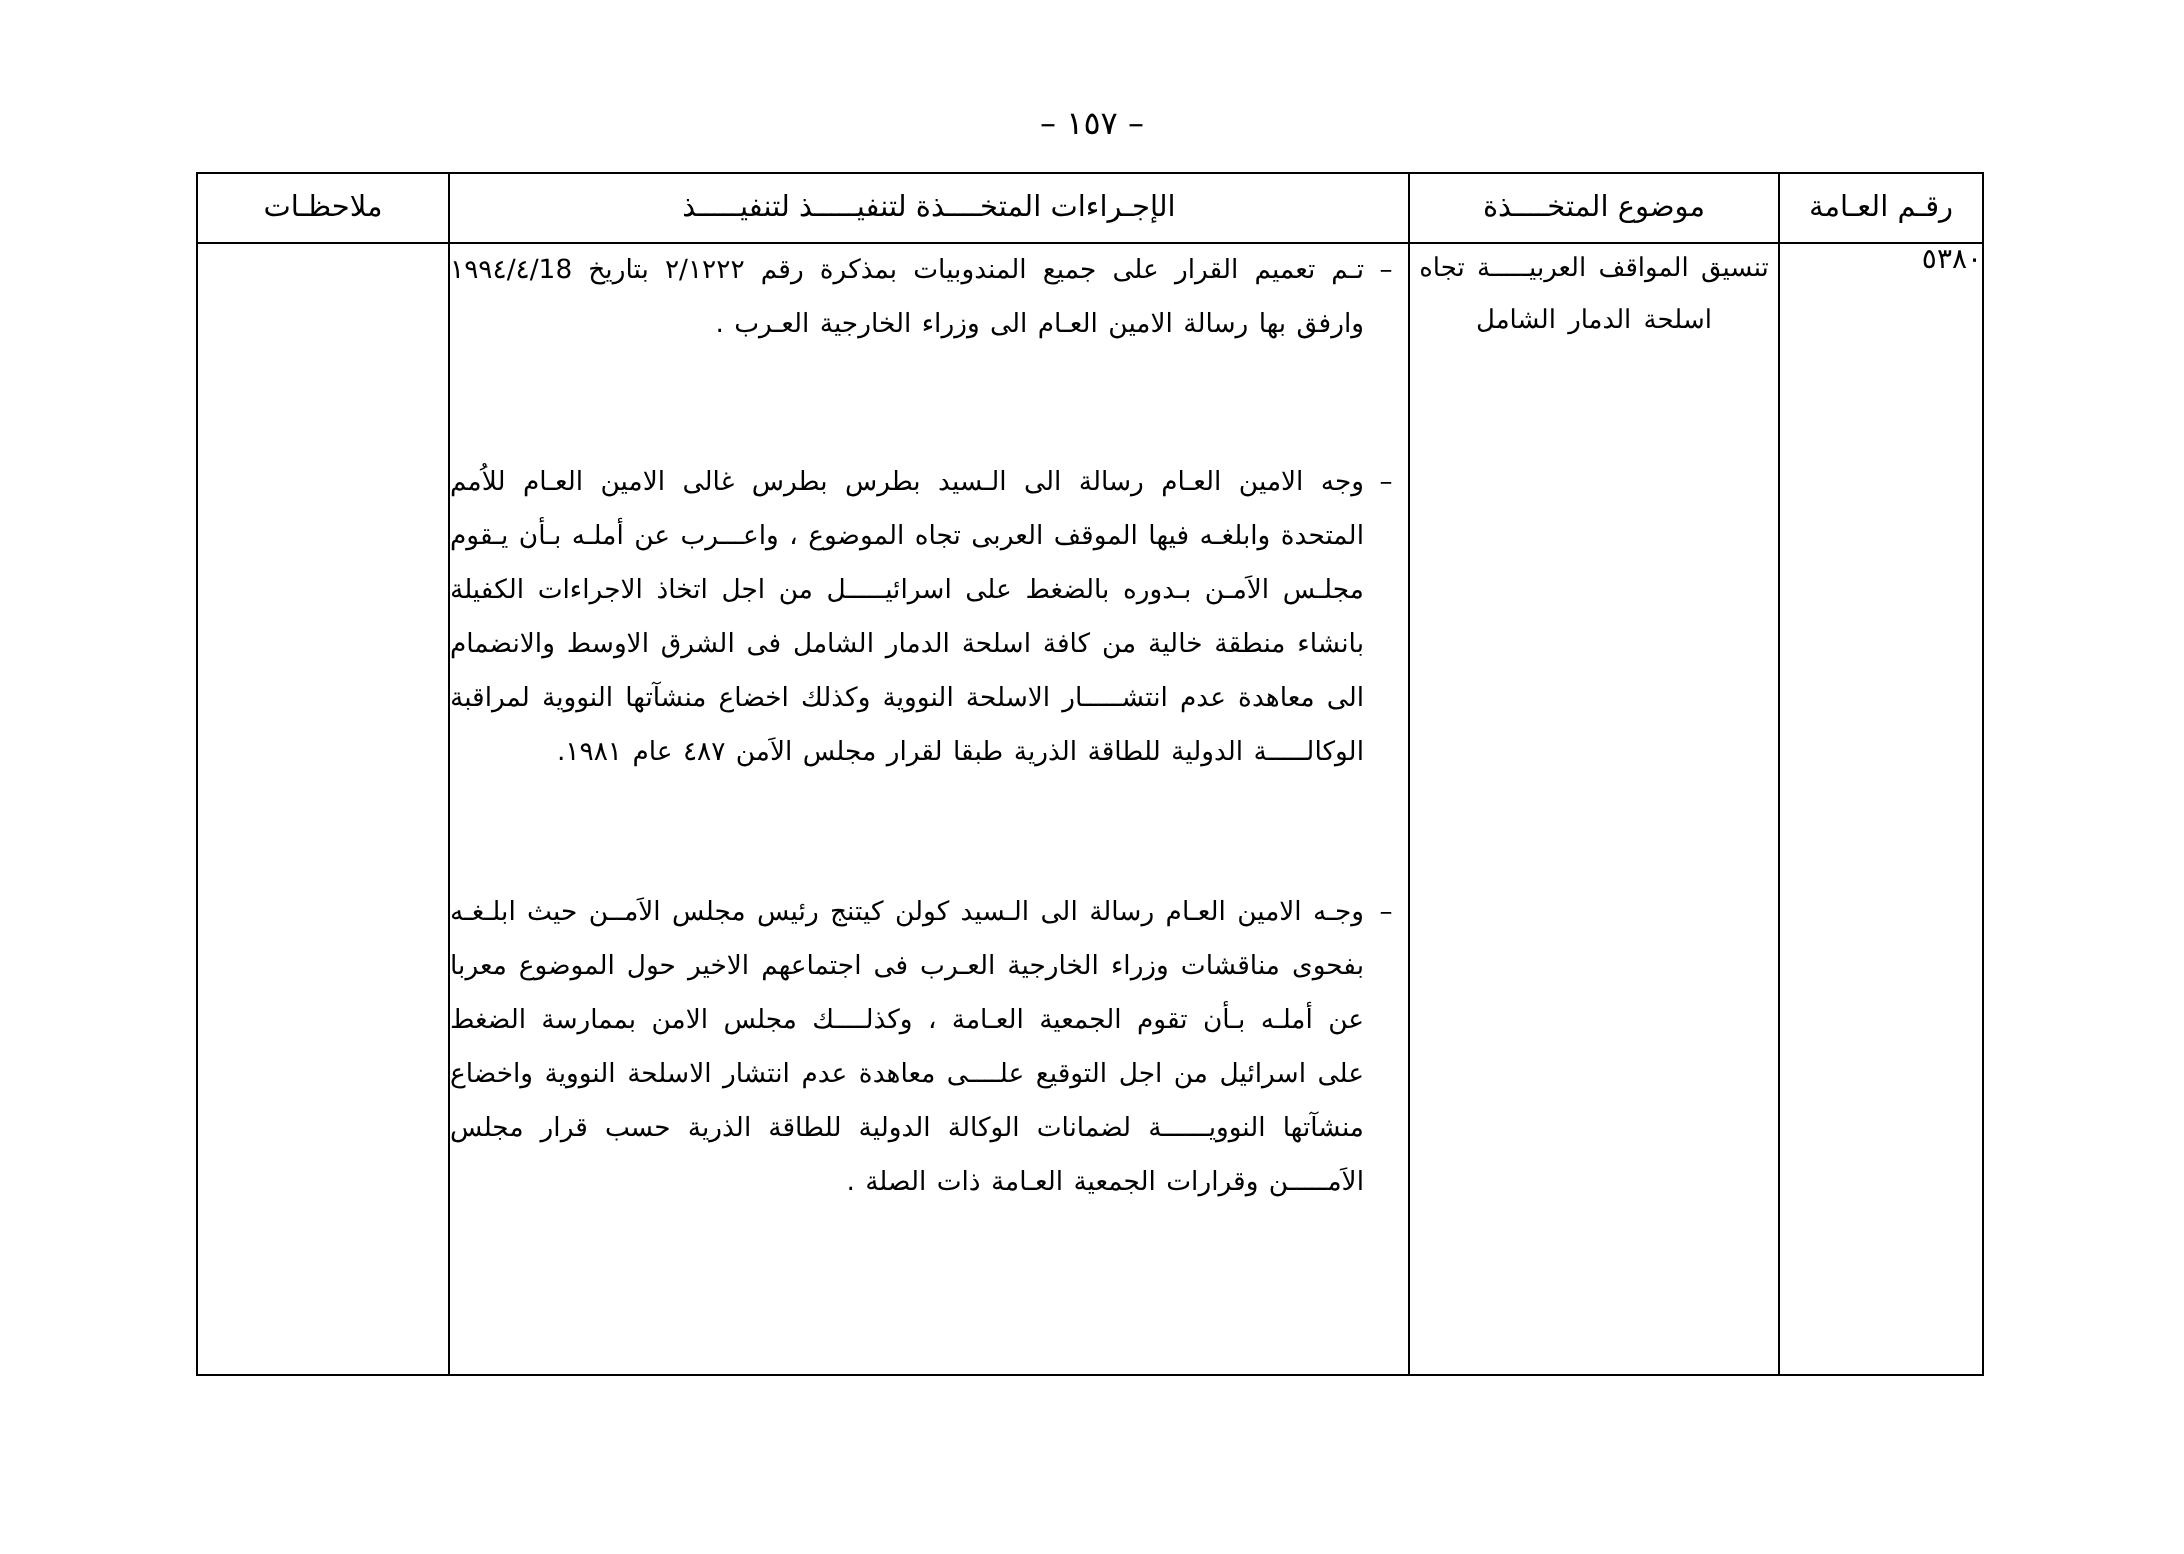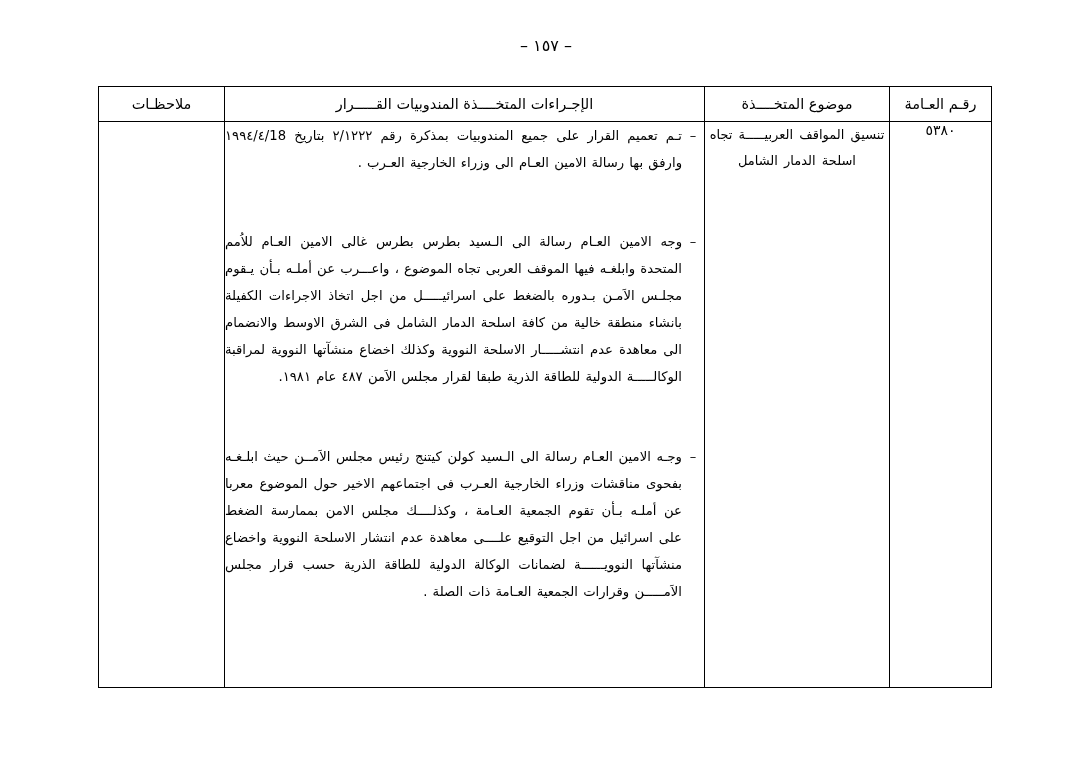--- a/index.html
+++ b/index.html
@@ -17,21 +17,21 @@
   }
 
   .page {
     position: absolute;
     inset: 0;
   }
 
   
   .page-number {
     position: absolute;
-    top: 36px;
+    top: 52px;
     left: 0;
     right: 0;
     text-align: center;
     font-size: 16px;
     letter-spacing: 1px;
     font-family: "DejaVu Sans", sans-serif;
   }
 
   
   .doc-table {
@@ -56,21 +56,21 @@
     font-size: 14.5px;
     letter-spacing: 1.2px;
   }
 
   col.c-num      { width: 102px; }
   col.c-subject  { width: 185px; }
   col.c-actions  { width: 480px; }
   col.c-notes    { width: 126px; }
 
   .cell-num {
-    text-align: center;
+    text-align: right;
     font-size: 14px;
     padding-top: 73px;
     letter-spacing: 1px;
   }
   .cell-subject {
     font-size: 13px;
     line-height: 2.0;
     padding: 68px 10px 0 10px;
     text-align: center;
     word-spacing: 2px;
@@ -118,21 +118,21 @@
     <colgroup>
       <col class="c-num">
       <col class="c-subject">
       <col class="c-actions">
       <col class="c-notes">
     </colgroup>
     <thead>
       <tr>
         <th>رقـم العـامة</th>
         <th>موضوع المتخــــذة</th>
-        <th>الإجـراءات المتخــــذة المندوبيات القـــــرار</th>
+        <th>الإجـراءات المتخــــذة لتنفيـــــذ لتنفيـــــذ</th>
         <th>ملاحظـات</th>
       </tr>
     </thead>
     <tbody>
       <tr>
         <td class="cell-num">٥٣٨٠</td>
         <td class="cell-subject">تنسيق المواقف العربيـــــة تجاه اسلحة الدمار الشامل</td>
         <td class="cell-actions">
 
           <div class="para">

